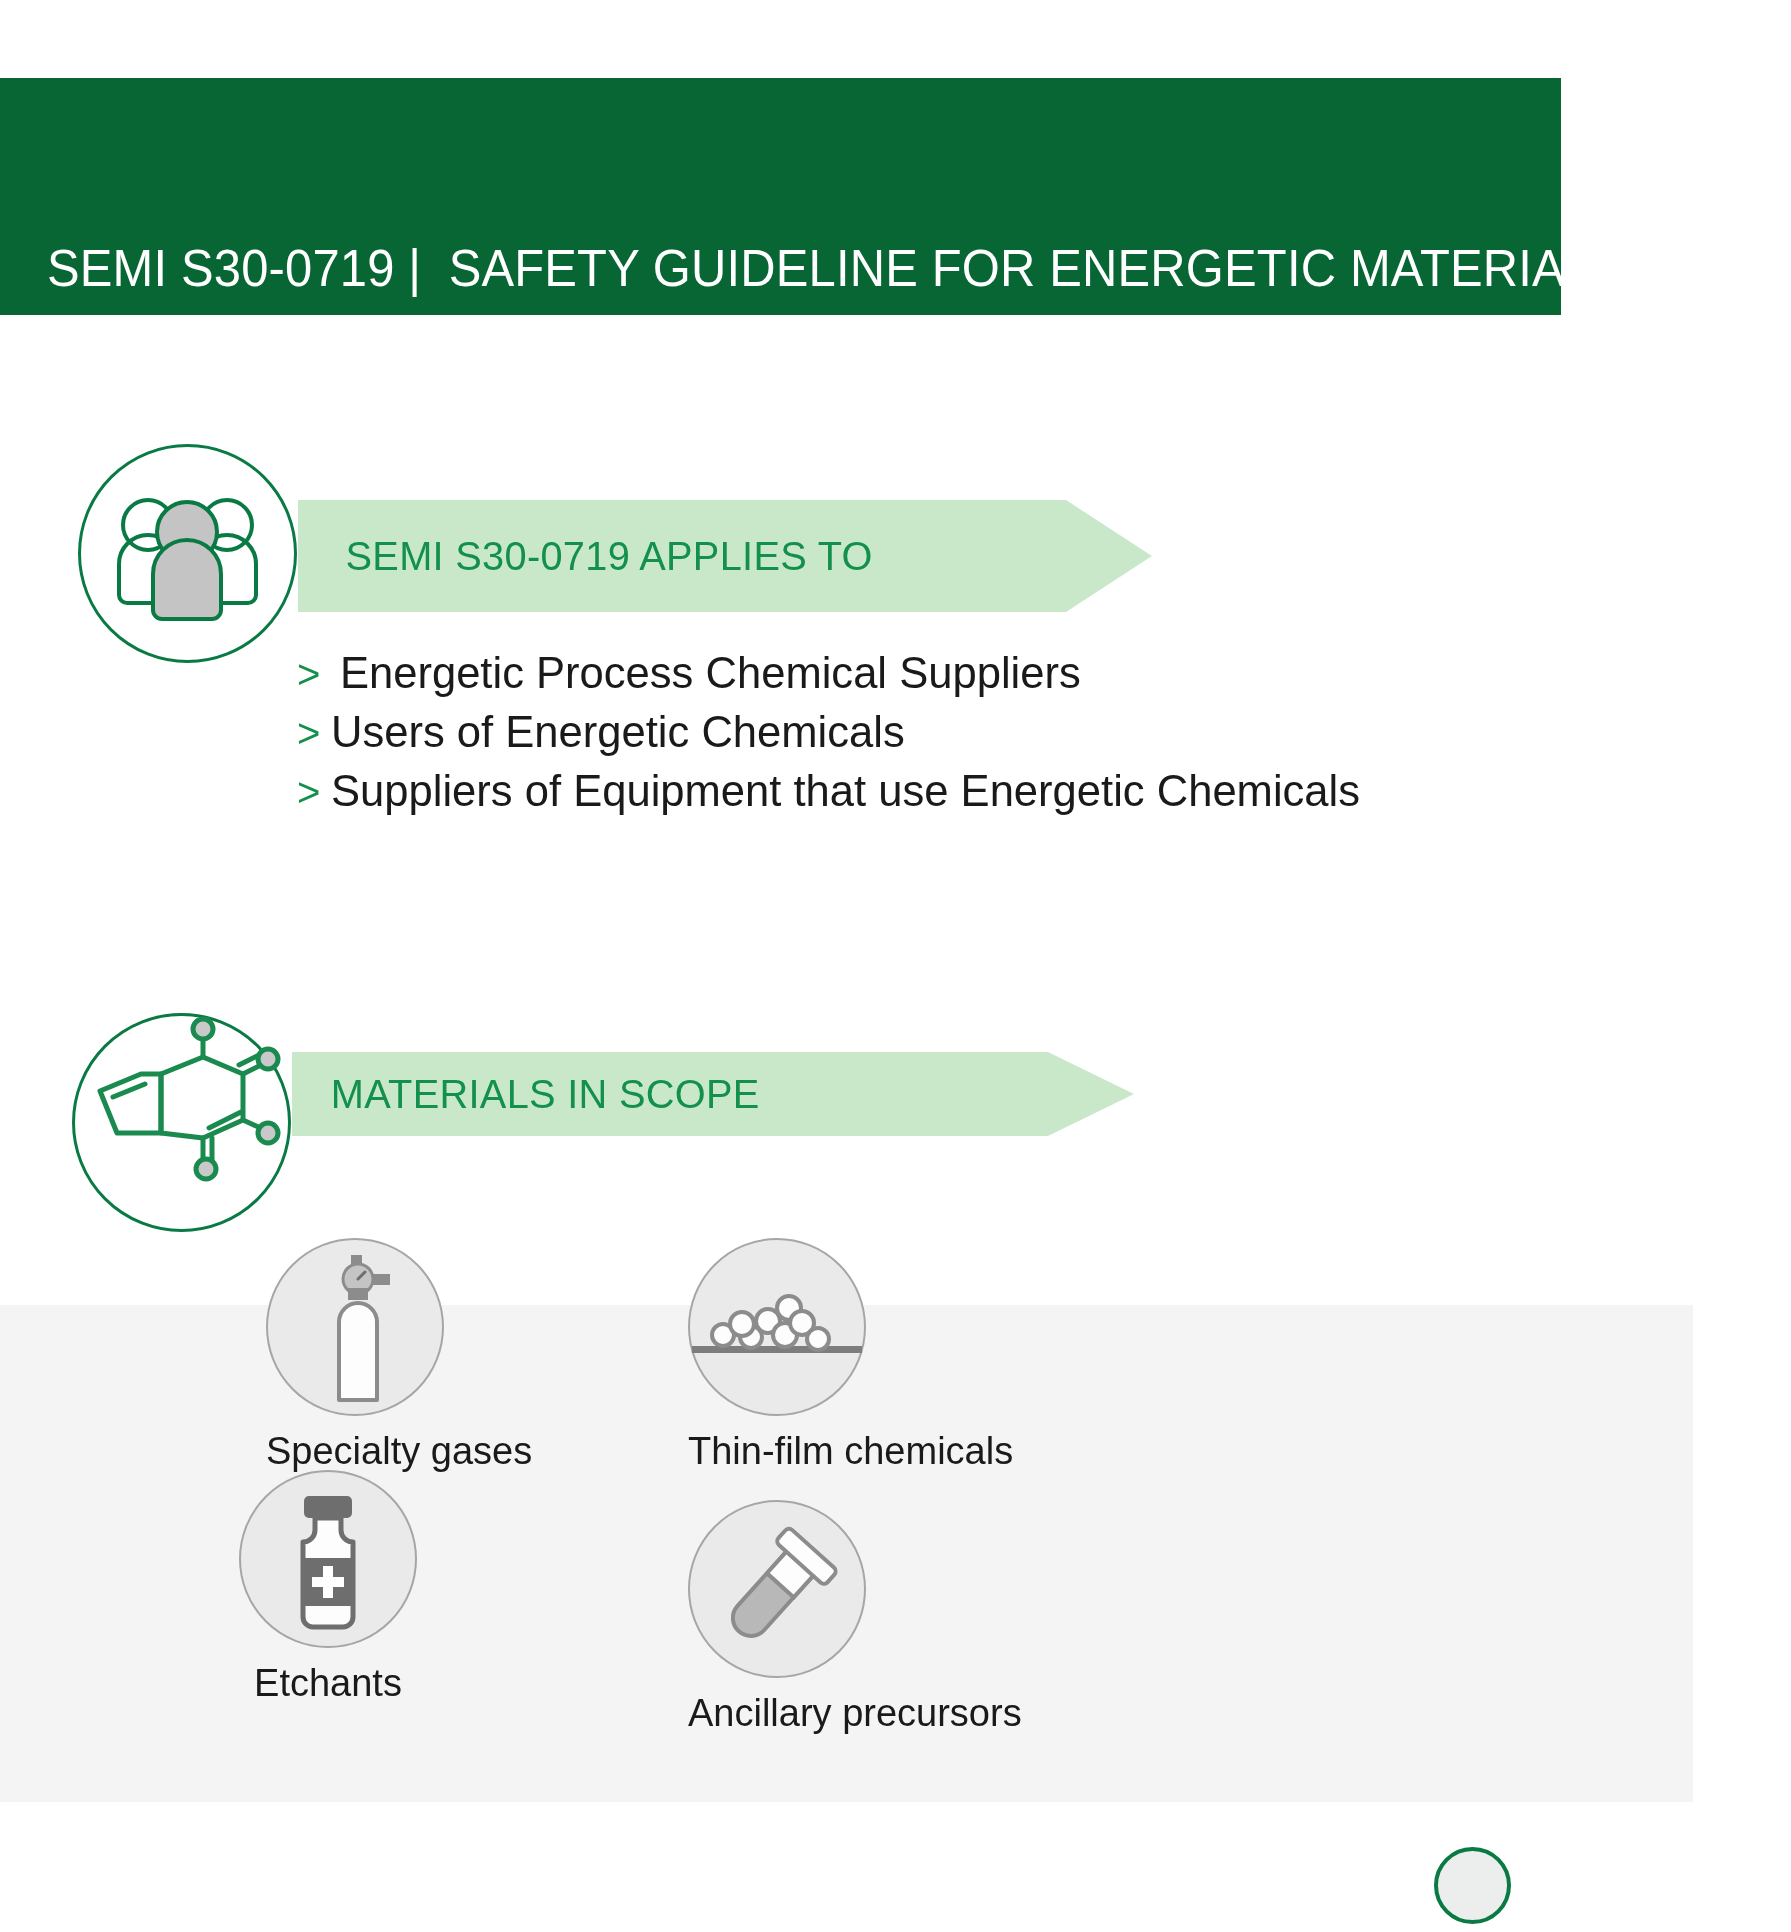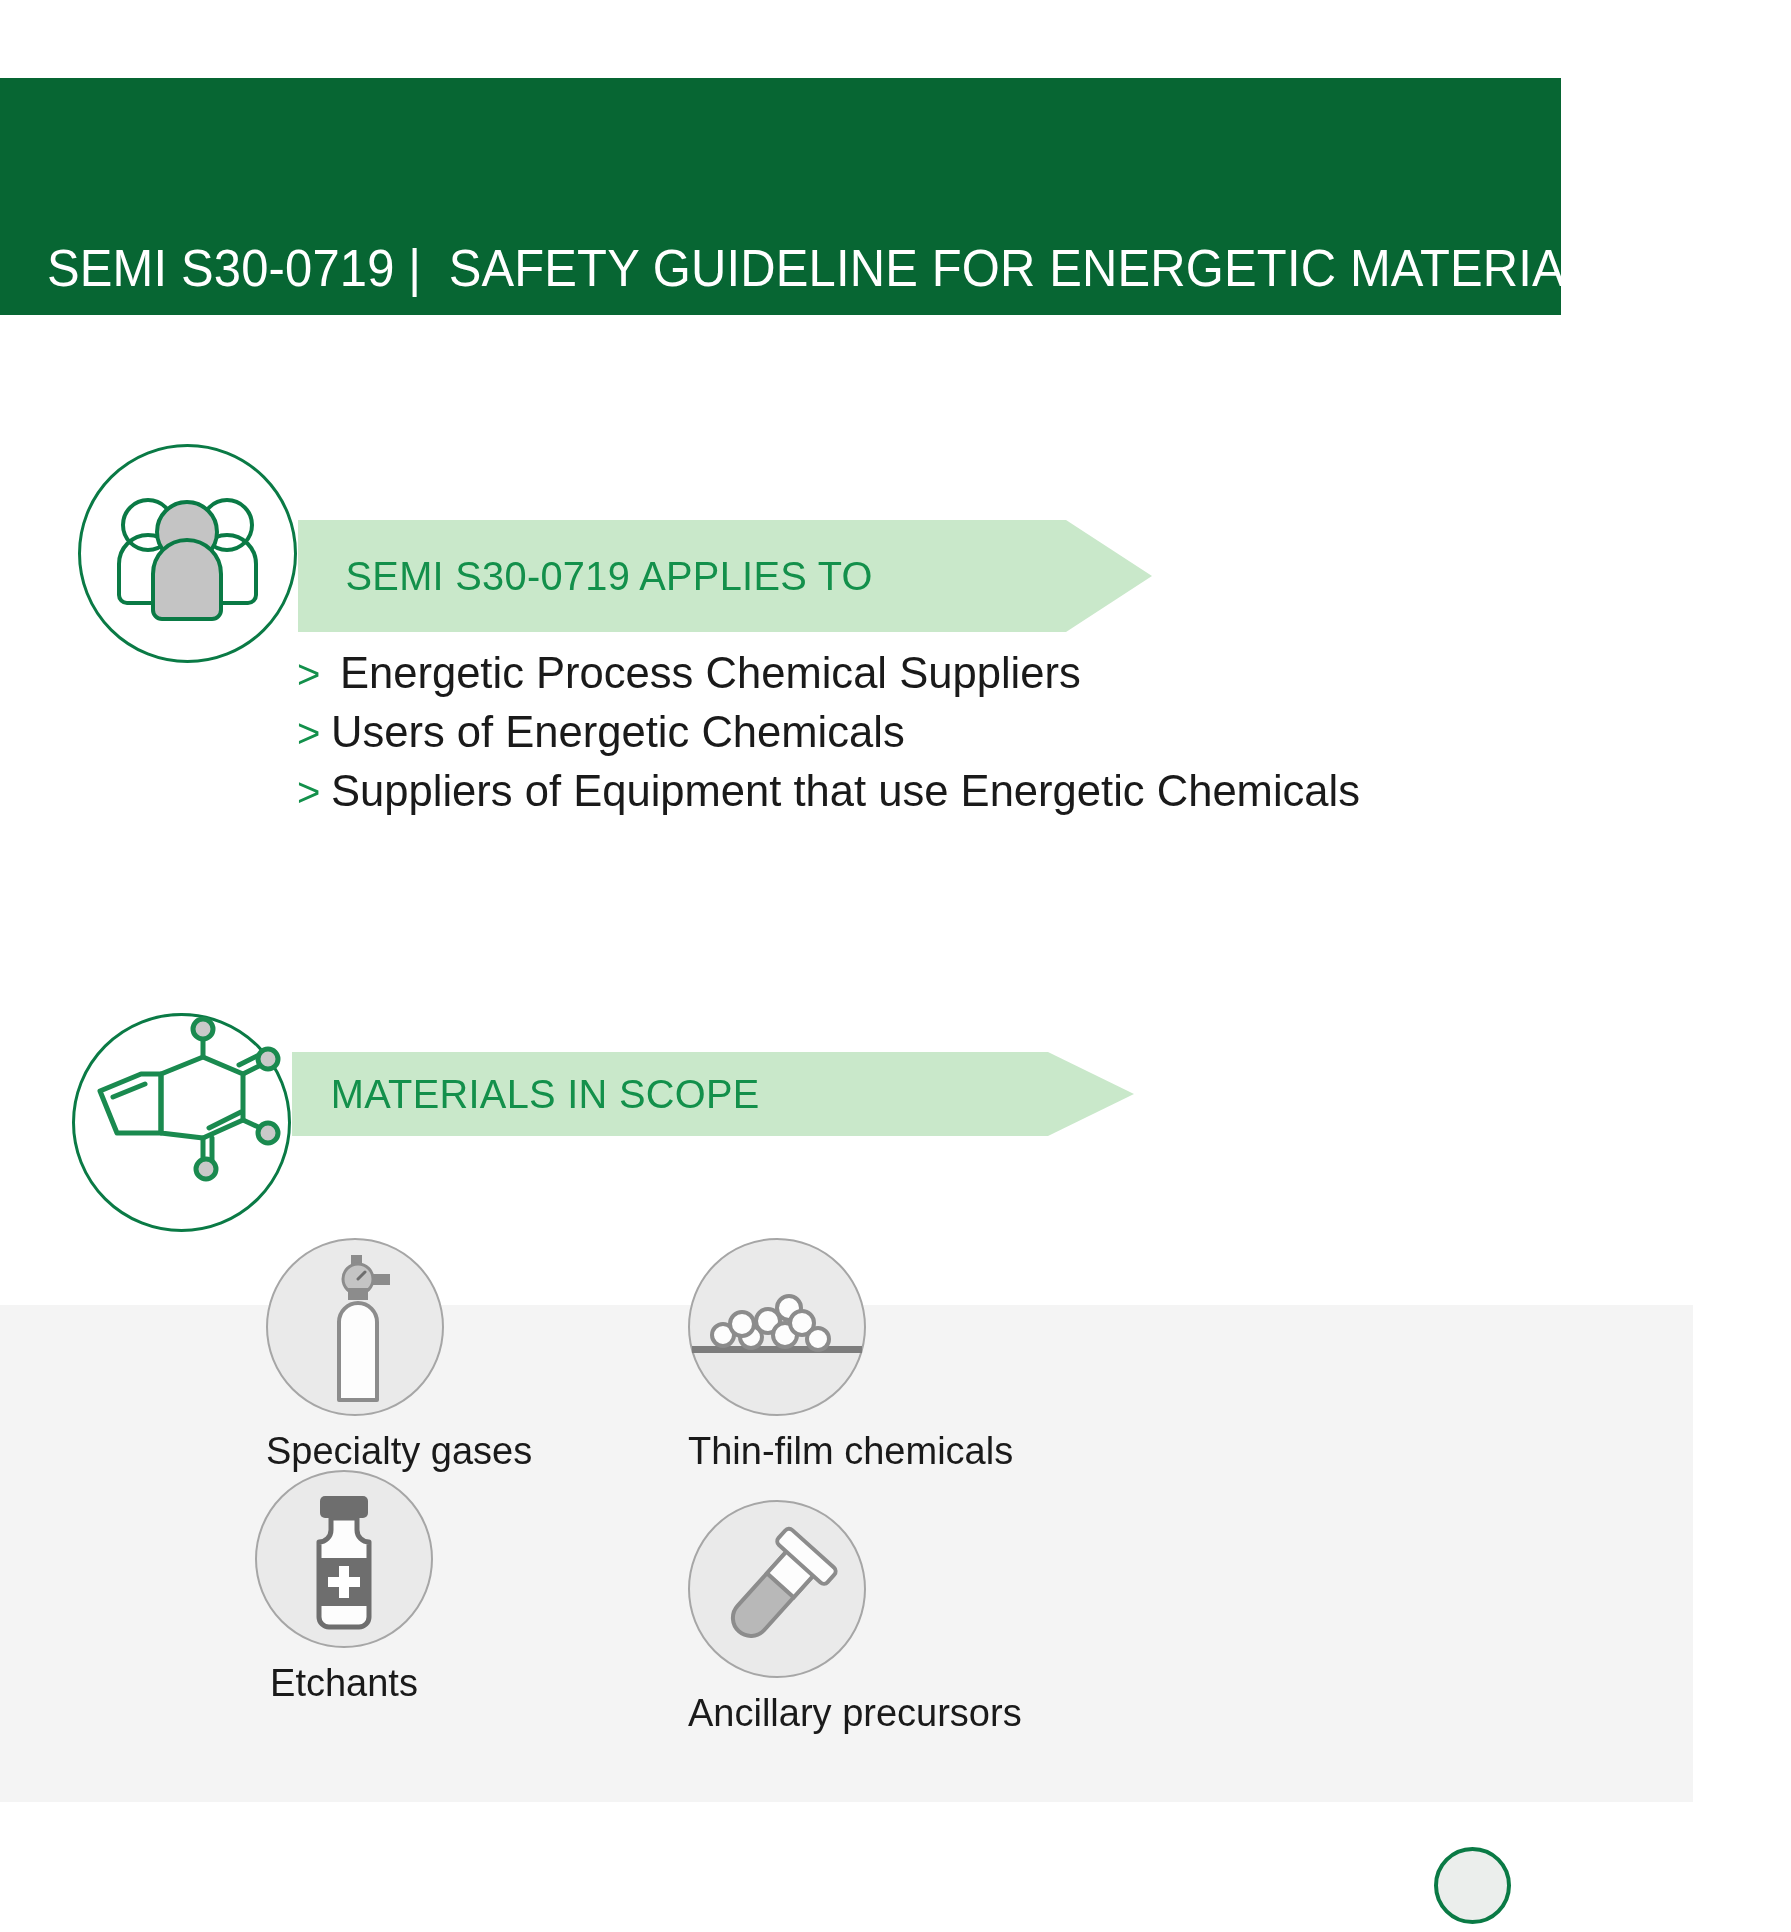--- a/index.html
+++ b/index.html
@@ -63,21 +63,21 @@
 
   .arrow-banner {
     position: absolute;
     background: #c9e8ca;
     z-index: 2;
     display: flex;
     align-items: center;
   }
   .arrow-banner.applies {
     left: 298px;
-    top: 520px;
+    top: 500px;
     width: 854px;
     height: 112px;
     clip-path: polygon(0 0, calc(100% - 86px) 0, 100% 50%, calc(100% - 86px) 100%, 0 100%);
   }
   .arrow-banner.scope {
     left: 292px;
     top: 1052px;
     width: 842px;
     height: 84px;
     clip-path: polygon(0 0, calc(100% - 86px) 0, 100% 50%, calc(100% - 86px) 100%, 0 100%);
@@ -146,21 +146,21 @@
   }
   .material-label {
     margin-top: 14px;
     color: #1a1a1a;
     font-size: 38px;
     white-space: nowrap;
     font-family: "Liberation Sans Narrow", "Liberation Sans", sans-serif;
   }
   .mi-gases     { left: 266px; top: 0px;   width: 178px; }
   .mi-precursor { left: 688px; top: 0px;   width: 178px; }
-  .mi-etchants  { left: 255px; top: 232px; width: 178px; }
+  .mi-etchants  { left: 239px; top: 232px; width: 178px; }
   .mi-ancillary { left: 688px; top: 262px; width: 178px; }
 
   
   .footer-circle {
     position: absolute;
     left: 1434px;
     top: 1847px;
     width: 77px;
     height: 77px;
     border-radius: 50%;

